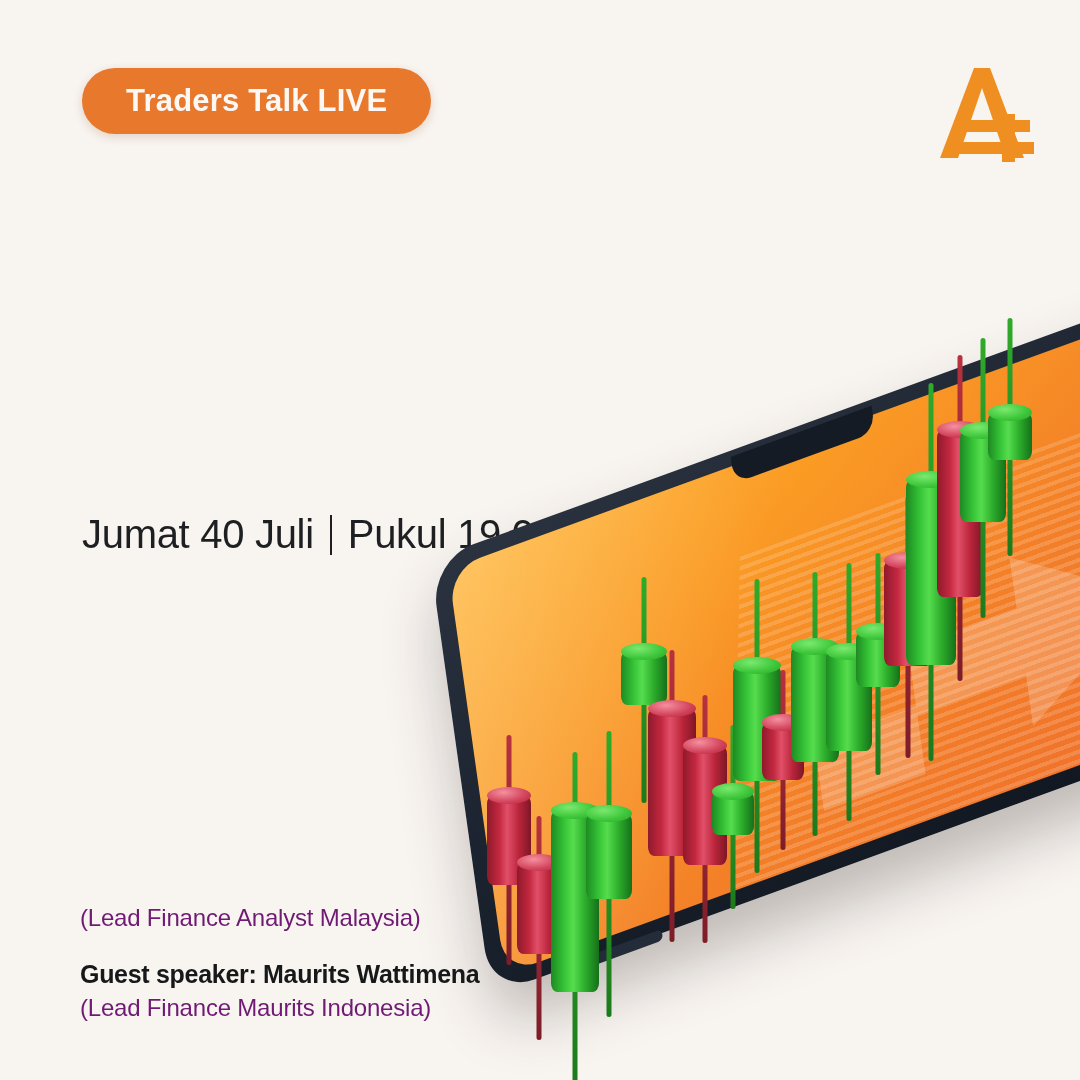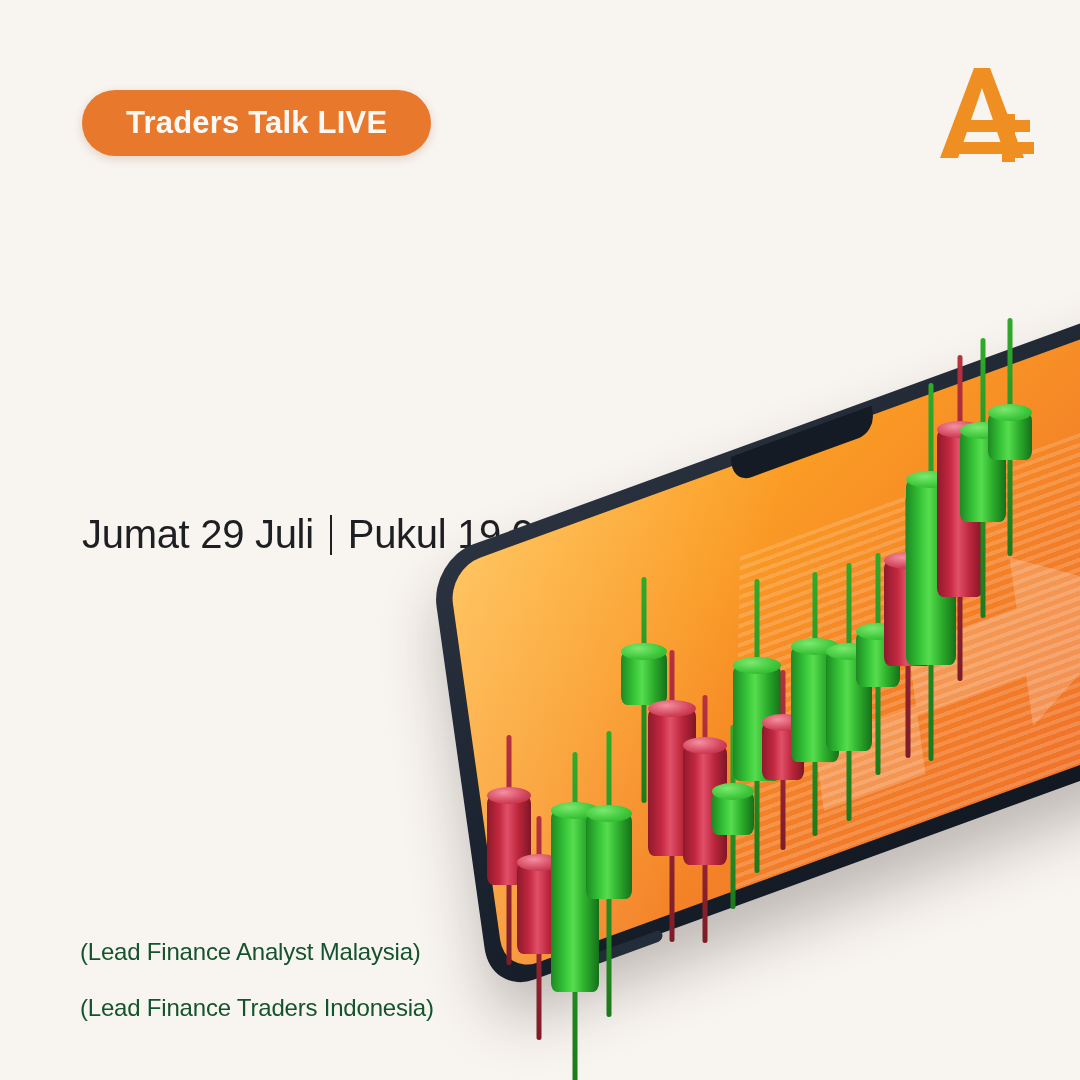--- a/index.html
+++ b/index.html
@@ -19,21 +19,21 @@
   
   .logo {
     position:absolute;
     top:58px; right:42px;
     width:110px; height:110px;
   }
 
   
   .badge {
     position:absolute;
-    left:82px; top:90px;
+    left:82px; top:68px;
     height:66px;
     padding:0 44px;
     display:flex; align-items:center; justify-content:center;
     background:#e8782b;
     border-radius:999px;
     box-shadow:0 3px 10px rgba(120,60,10,.18);
   }
   .badge-text {
     color:#fdf8f3;
     font-size:31px;
@@ -88,21 +88,21 @@
   .speaker-block:last-child { margin-bottom:0; }
   .speaker-name {
     color:#17181a;
     font-size:25px;
     font-weight:bold;
     letter-spacing:-.3px;
     white-space:nowrap;
     margin-bottom:5px;
   }
   .speaker-role {
-    color:#14532d;
+    color:#701a75;
     font-size:24px;
     font-weight:300;
     letter-spacing:-.2px;
     white-space:nowrap;
   }
 
   
   .phone-stage {
     position:absolute;
     left:0; top:0;
@@ -216,21 +216,21 @@
       </g>
     </svg>
   </div>
 
   <div class="badge">
     <span class="badge-text">Traders Talk LIVE</span>
   </div>
 
 
   <div class="datetime">
-    <span>Jumat 29 Juli</span>
+    <span>Jumat 40 Juli</span>
     <span class="divider"></span>
     <span>Pukul 19.00 WIB</span>
   </div>
 
   <div class="phone-stage">
     <div class="phone">
       <div class="phone-body"></div>
       <div class="phone-screen">
         <div class="screen-mark"></div>
         <div class="screen-arrow"></div>
@@ -332,17 +332,18 @@
         <div class="body" style="top: 0px; height: 48px;"></div>
         <div class="cap" style="top: -8px;"></div>
       </div>
     </div>
 
   <div class="speakers">
     <div class="speaker-block">
       <div class="speaker-role">(Lead Finance Analyst Malaysia)</div>
     </div>
     <div class="speaker-block">
-      <div class="speaker-role">(Lead Finance Traders Indonesia)</div>
+      <div class="speaker-name">Guest speaker: Maurits Wattimena</div>
+      <div class="speaker-role">(Lead Finance Maurits Indonesia)</div>
     </div>
   </div>
 
 </div>
 
 </body></html>

